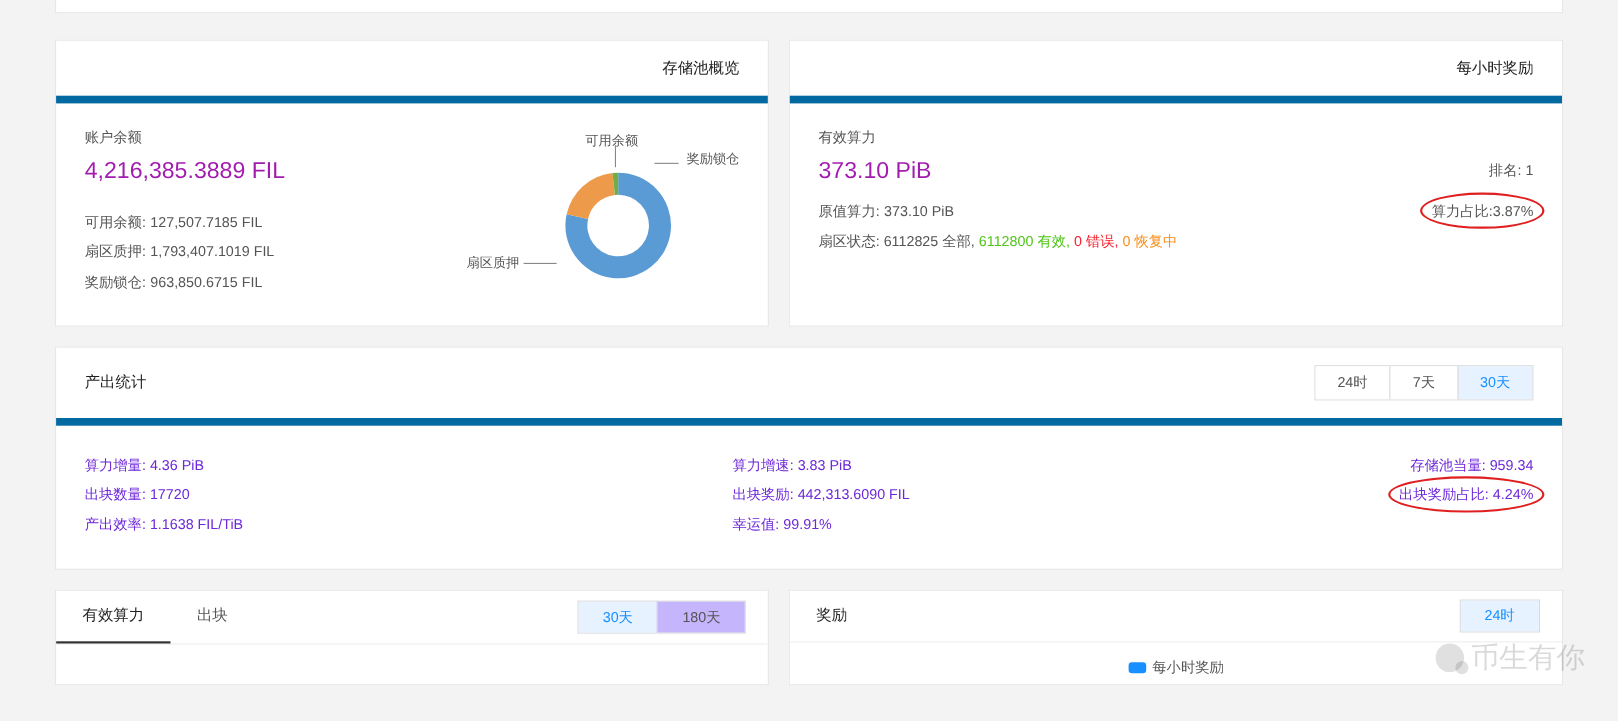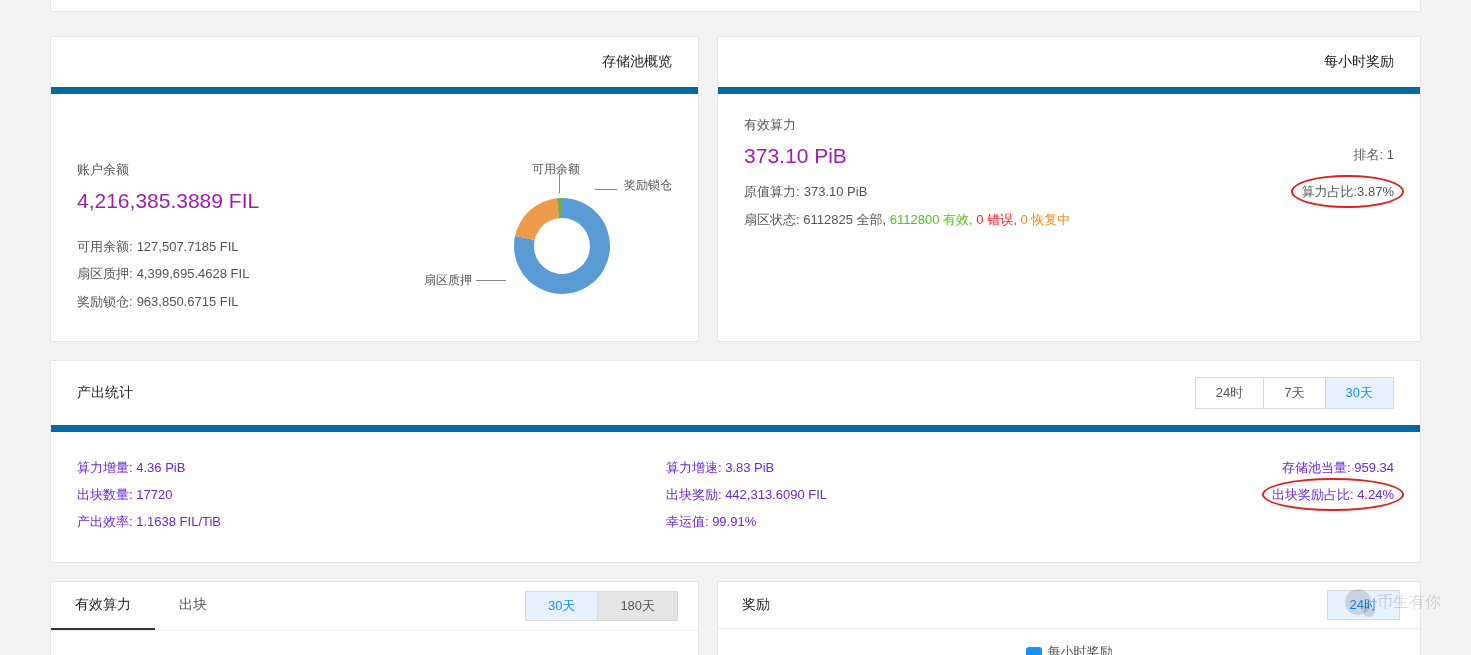--- a/index.html
+++ b/index.html
@@ -34,33 +34,33 @@
     content: ""; position: absolute; left:-10px; right:-10px; top:-3px; bottom:-3px;
     border: 2px solid #e02020; border-radius: 50%; pointer-events:none;
   }
   .bottom-row { display: flex; gap: 18px; }
   .bottom-card { background: #fff; border: 1px solid #e6e6e6; flex: 1; overflow:hidden; }
   .tab-bar { display:flex; border-bottom:1px solid #eee; align-items:center; padding-right:20px; }
   .tab-item { padding: 14px 24px; font-size: 14px; color: #555; border-bottom: 2px solid transparent; cursor:pointer; }
   .tab-item.active { border-bottom: 2px solid #333; color:#222; }
   .spacer { flex:1; }
   .small-tabs { display:flex; border:1px solid #d9d9d9; }
-  .small-tabs .st { padding:5px 22px; font-size:13px; border-left:1px solid #d9d9d9; cursor:pointer; color:#555; background:#e5e5e5; }
+  .small-tabs .st { padding:5px 22px; font-size:13px; border-left:1px solid #d9d9d9; cursor:pointer; color:#555; background:#c4b5fd; }
   .small-tabs .st:first-child { border-left:none; }
   .small-tabs .st.active { color:#1890ff; background:#e6f2ff; }
   .legend { text-align:center; padding:14px 0 6px 0; font-size:13px; color:#555; }
   .legend-dot { display:inline-block; width:10px; height:10px; border-radius:50%; border:2px solid #1890ff; background:#fff; margin-right:6px; vertical-align:middle; }
   .legend-sq { display:inline-block; width:16px; height:10px; border-radius:3px; background:#1890ff; margin-right:6px; vertical-align:middle; }
   .donut-wrap { position:relative; width:220px; height:150px; }
   .donut-label { position:absolute; font-size:12px; color:#555; }
   .donut-line { position:absolute; background:#888; }
-  .watermark { position:fixed; right:30px; bottom:40px; font-size:16px; color:rgba(0,0,0,0.15); display:flex; align-items:center; gap:6px; pointer-events:none; }
+  .watermark { position:fixed; right:30px; bottom:40px; font-size:26px; color:rgba(0,0,0,0.15); display:flex; align-items:center; gap:6px; pointer-events:none; }
   .wm-circ { width:26px; height:26px; border-radius:50%; background:rgba(0,0,0,0.12); position:relative; }
   .wm-circ::after { content:""; position:absolute; right:-4px; bottom:-2px; width:12px; height:12px; border-radius:50%; background:rgba(0,0,0,0.12); }
-  .storage-flex { display:flex; gap:20px; align-items:flex-start;margin-top:45px; }
+  .storage-flex { display:flex; gap:20px; align-items:flex-end; }
   .storage-left { flex:1; }
 </style>
 </head>
 <body>
 
 <div class="container">
   <div class="top-spacer"></div>
 
   <div class="row">
 
@@ -68,21 +68,21 @@
       <div class="card-header">存储池概览</div>
       <div class="card-body">
         <div class="storage-flex">
           <div class="storage-left">
             <div class="label-small">账户余额</div>
             <div class="big-num">4,216,385.3889 FIL</div>
             <div class="kv">
               <span>可用余额:</span><span class="v">127,507.7185 FIL</span>
             </div>
             <div class="kv">
-              <span>扇区质押:</span><span class="v">4,399,695.4628 FIL</span>
+              <span>扇区质押:</span><span class="v">1,793,407.1019 FIL</span>
             </div>
             <div class="kv">
               <span>奖励锁仓:</span><span class="v">963,850.6715 FIL</span>
             </div>
           </div>
           <div class="donut-wrap">
             <svg width="220" height="150" viewBox="0 0 220 150">
               <g transform="translate(110,85)">
 
                 <path d="M 0 -48 A 48 48 0 1 1 -46.9 -10.2 L -27.4 -5.96 A 28 28 0 1 0 0 -28 Z" fill="#5b9bd5"></path>

